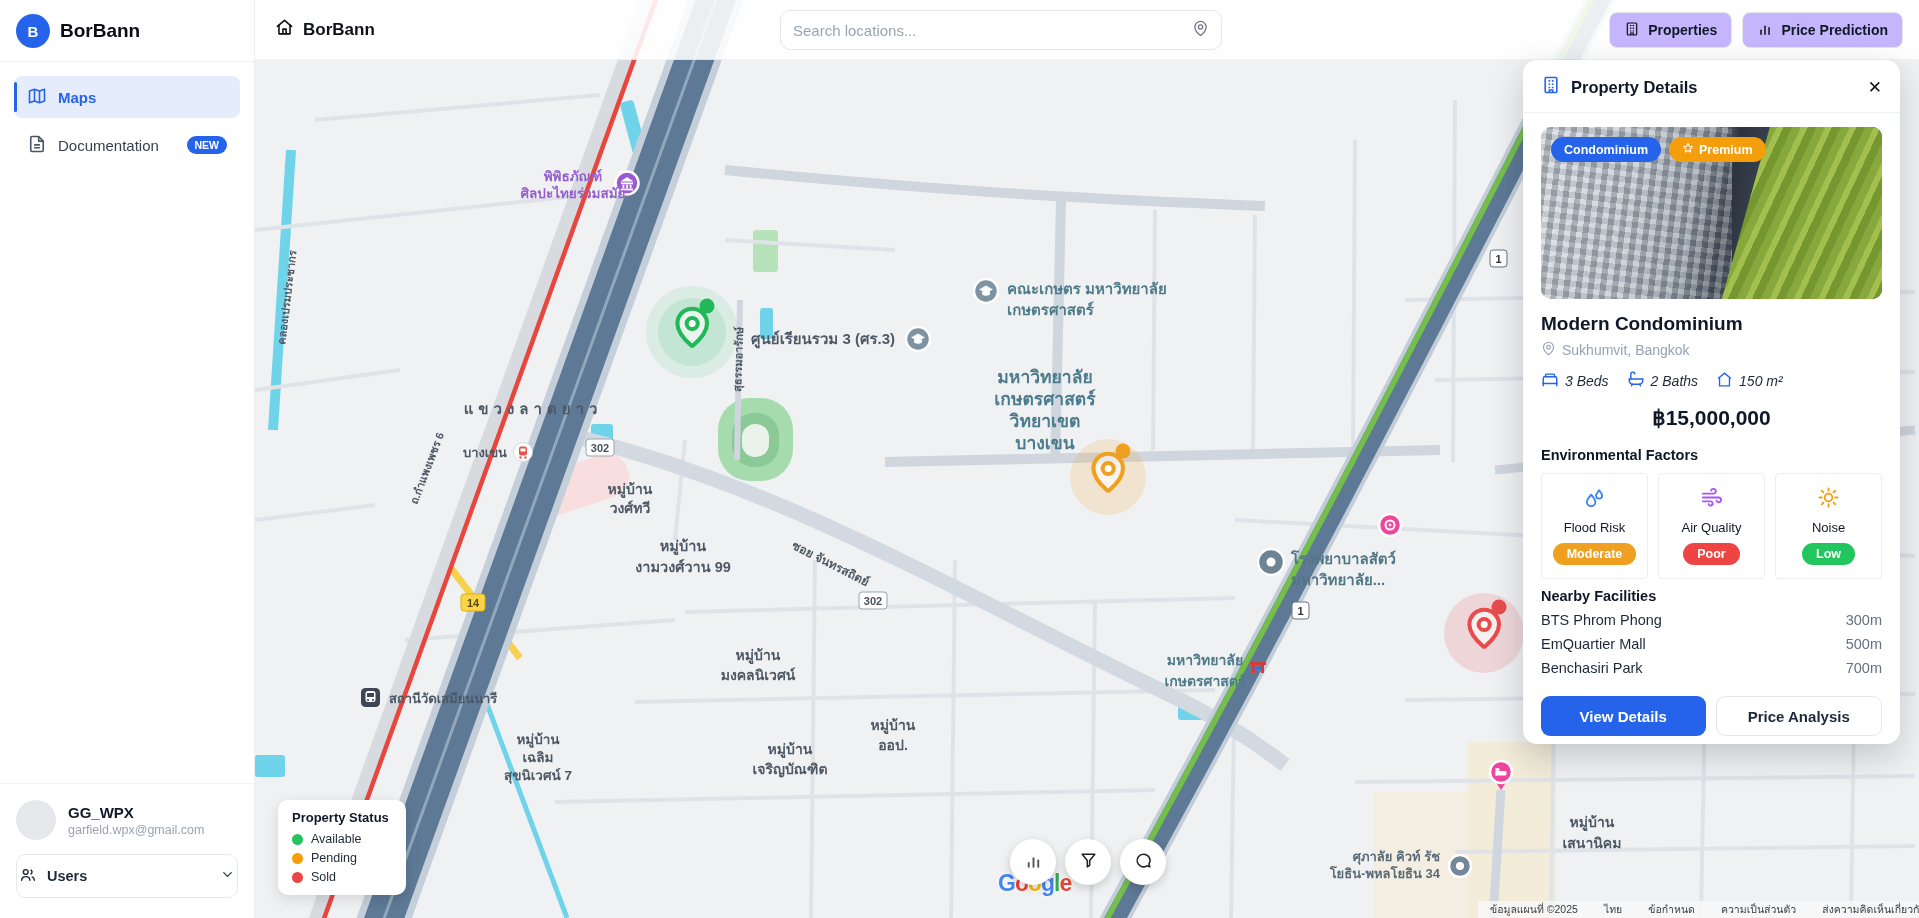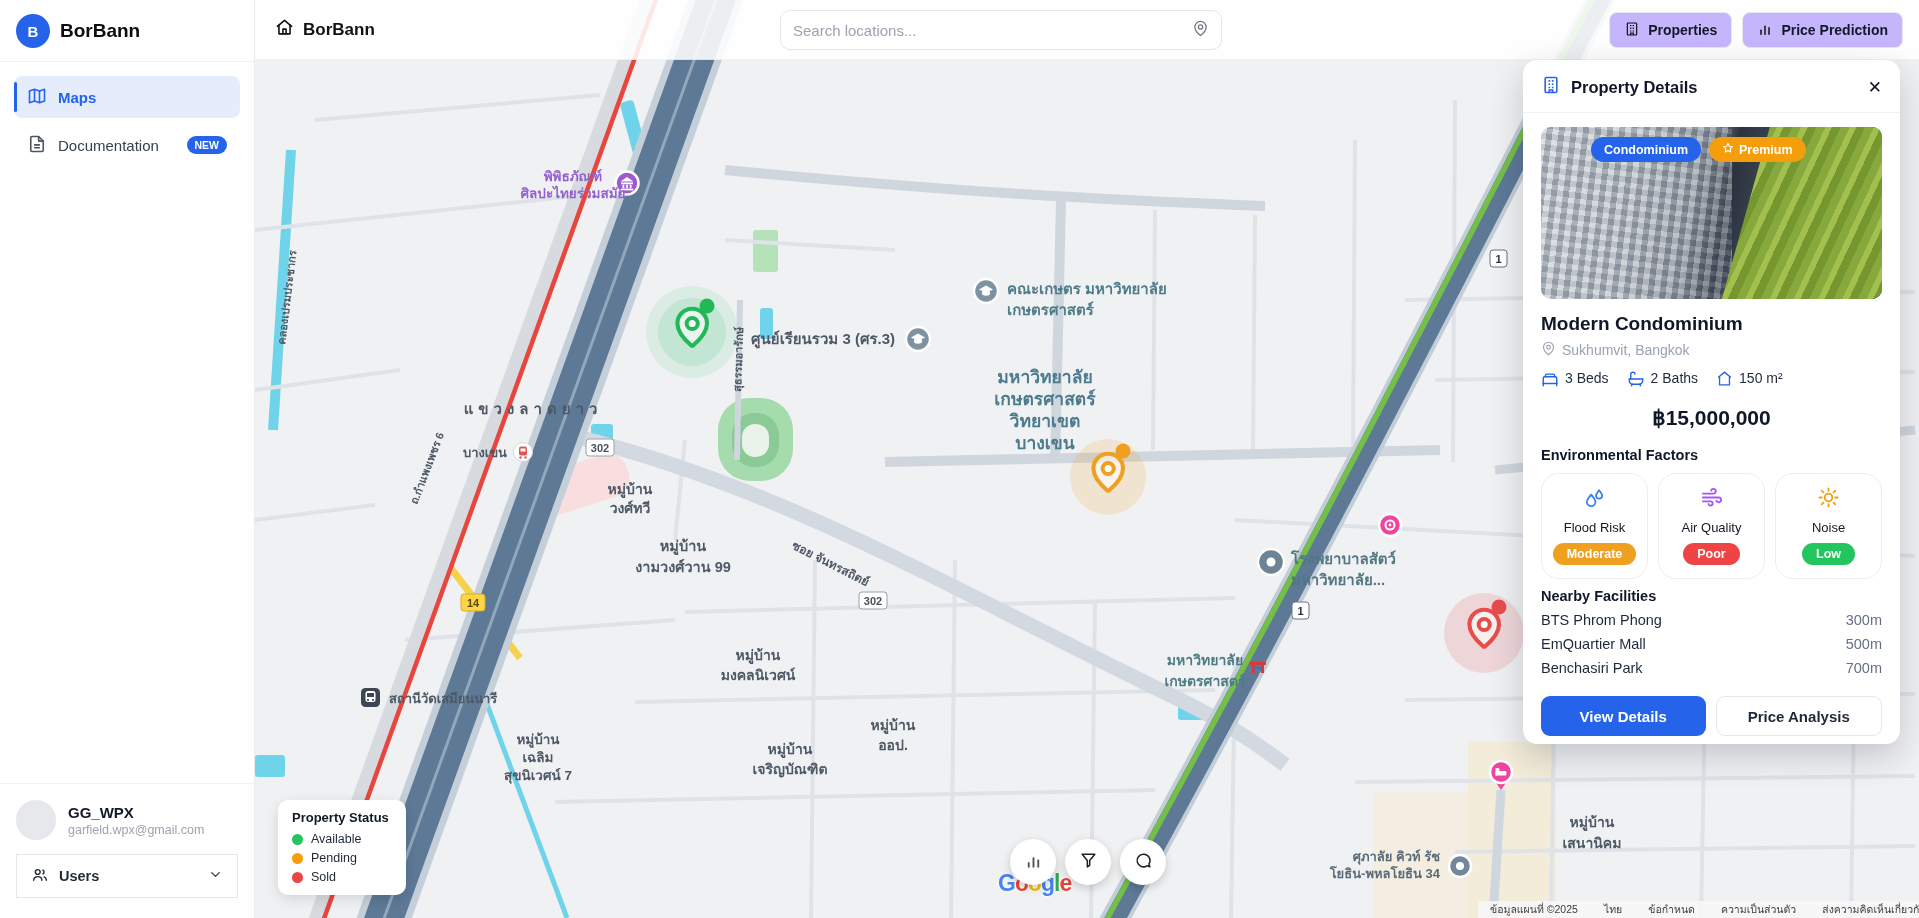--- a/index.html
+++ b/index.html
@@ -34,22 +34,22 @@
     font-size:15px; color:#374151; cursor:pointer; }
   .nav-item svg { flex:0 0 auto; }
   .nav-item.active { background:#e5ecfb; color:#2563eb; font-weight:600; }
   .nav-item.active::before { content:""; position:absolute; left:0; top:6px; bottom:6px; width:3px; border-radius:3px; background:#2563eb; }
   .badge-new { margin-left:auto; background:#2563eb; color:#fff; font-size:10.5px; font-weight:700; padding:3px 8px; border-radius:10px; }
   .user-block { position:absolute; left:0; right:0; bottom:0; padding:16px 16px 20px; border-top:1px solid #f1f2f4; background:#fff;margin-top:36px; }
   .user-row { display:flex; align-items:center; gap:12px; }
   .avatar { width:40px; height:40px; border-radius:50%; background:#e6e8ec; }
   .user-name { font-size:15px; font-weight:700; color:#111827; }
   .user-email { font-size:12.5px; color:#9ca3af; margin-top:2px; }
-  .users-btn { margin-top:14px; width:100%; height:44px; border:1px solid #e5e7eb; border-radius:0; background:#fff;
-    display:flex; align-items:center; gap:10px; padding:0 14px; font-size:14.5px; font-weight:600; color:#1f2937; cursor:pointer; }
+  .users-btn { margin-top:14px; width:100%; height:44px; border:1px solid #e5e7eb; border-radius:10px; background:#fff;
+    display:flex; align-items:center; gap:10px; padding:0 2px; font-size:14.5px; font-weight:600; color:#1f2937; cursor:pointer; }
   .users-btn .chev { margin-left:auto; }
 
   
   #legend { position:absolute; left:278px; top:800px; width:128px; background:#fff; border-radius:10px; padding:10px 14px 11px;
     box-shadow:0 4px 14px rgba(0,0,0,0.12); z-index:15; }
   #legend .lg-title { font-size:13px; font-weight:700; color:#111827; margin-bottom:7px; }
   .lg-row { display:flex; align-items:center; gap:8px; margin-top:5px; font-size:12.5px; color:#1f2937; }
   .lg-dot { width:11px; height:11px; border-radius:50%; }
 
   
@@ -73,30 +73,30 @@
     background:linear-gradient(100deg,#c9ced4 0%,#b2b9c1 28%,#8a929c 44%,#2b333f 54%,#3d4753 66%,#555f6b 100%); }
   .photo .bldg-left { position:absolute; left:0; top:0; width:56%; height:100%; opacity:.75;
     background:repeating-linear-gradient(97deg,rgba(255,255,255,.38) 0 6px,rgba(92,102,114,.38) 6px 12px),
                repeating-linear-gradient(7deg,rgba(255,255,255,.28) 0 5px,rgba(72,82,96,.30) 5px 11px); }
   .photo .bldg-green { position:absolute; right:0; top:-6px; width:54%; height:115%;
     background:repeating-linear-gradient(115deg,#87a83c 0 8px,#a3bf4e 8px 14px,#76962f 14px 22px);
     clip-path:polygon(40% 0,100% 0,100% 100%,10% 100%); }
   .photo .bldg-glass { position:absolute; right:0; top:0; width:26%; height:100%; opacity:.8;
     background:repeating-linear-gradient(180deg,rgba(40,50,64,.85) 0 7px,rgba(110,125,140,.6) 7px 12px); 
     clip-path:polygon(55% 0,100% 0,100% 100%,20% 100%); }
-  .tags { position:absolute; top:10px; left:10px; display:flex; gap:8px;padding-left:40px; }
+  .tags { position:absolute; top:10px; left:10px; display:flex; gap:8px; }
   .tag { display:flex; align-items:center; gap:5px; color:#fff; font-size:12.5px; font-weight:700; padding:5px 13px; border-radius:999px; }
   .prop-name { font-size:19px; font-weight:700; color:#101828; margin-top:14px; }
   .prop-loc { display:flex; align-items:center; gap:6px; color:#98a2b3; font-size:14px; margin-top:6px; }
   .features { display:flex; gap:18px; margin-top:11px; font-size:14px; color:#1f2937; }
-  .feature { display:flex; gap:6px; }
+  .feature { display:flex; align-items:center; gap:6px;font-style:italic; }
   .price { font-size:21px; font-weight:800; color:#101828; margin-top:15px;text-align:center; }
   .sec-title { font-size:14.5px; font-weight:700; color:#101828; margin-top:17px; }
   .env-grid { display:grid; grid-template-columns:1fr 1fr 1fr; gap:10px; margin-top:10px; }
-  .env-card { border:1px solid #ecedf1; border-radius:18px; padding:12px 6px 13px; display:flex; flex-direction:column; align-items:center; }
+  .env-card { border:1px solid #ecedf1; border-radius:4px; padding:12px 6px 13px; display:flex; flex-direction:column; align-items:center; }
   .env-label { font-size:13px; color:#111827; margin-top:7px; }
   .env-pill { margin-top:8px; color:#fff; font-size:12.5px; font-weight:700; padding:4px 14px; border-radius:999px; }
   .nearby { margin-top:9px; }
   .nearby-row { display:flex; justify-content:space-between; font-size:14.5px; margin-top:8px; }
   .nearby-name { color:#1d2939; }
   .nearby-dist { color:#667085; }
   .panel-btns { display:flex; gap:10px; margin-top:20px; }
   .btn-primary { flex:1; height:40px; border:none; border-radius:9px; background:#2563eb; color:#fff; font-size:15px; font-weight:600; cursor:pointer; font-family:"Liberation Sans",sans-serif; }
   .btn-secondary { flex:1; height:40px; border:1px solid #e4e7ec; border-radius:9px; background:#fff; color:#1d2939; font-size:15px; font-weight:600; cursor:pointer; font-family:"Liberation Sans",sans-serif; }
 </style>

